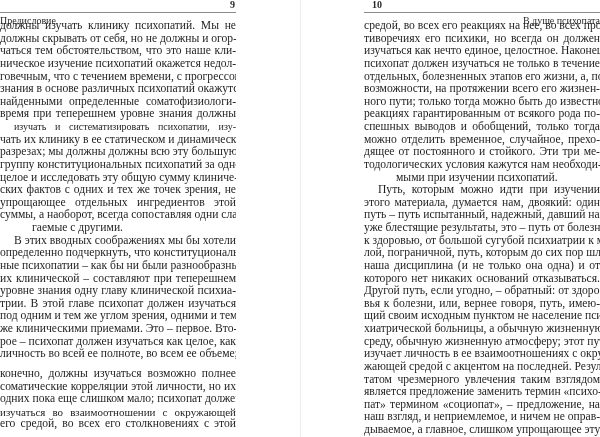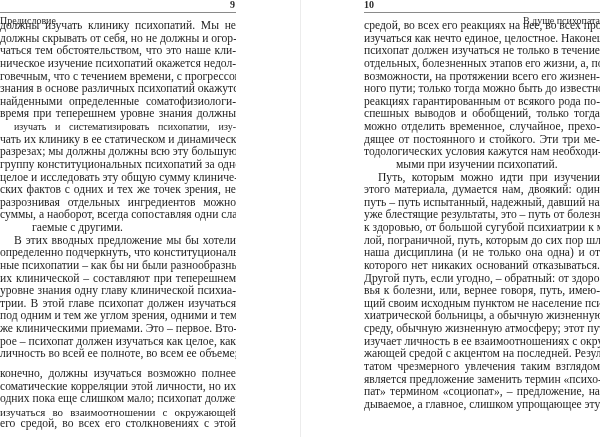--- a/index.html
+++ b/index.html
@@ -6,21 +6,21 @@
   body { width: 600px; height: 437px; overflow: hidden; position: relative; font-family: "Liberation Serif", "DejaVu Serif", serif; color: #1e1e1e; }
   .page { position: absolute; top: 0; height: 437px; }
   .page-left { left: 0; width: 236px; }
   .page-right { left: 364px; width: 236px; }
   .gutter { position: absolute; left: 300px; top: 0; width: 1px; height: 437px; background: #ececec; }
   .running-head { position: absolute; top: 0; left: 0; right: 0; height: 11px; font-size: 10px; line-height: 10px; color: #2a2a2a; }
   .running-head .title { position: absolute; top: 16px; text-align: right; }
   .running-head .num { position: absolute; top: 0; font-weight: bold; }
   .page-left .running-head .title { left: 0; }
   .page-left .running-head .num { right: 1px; }
-  .page-right .running-head .num { left: 0; }
+  .page-right .running-head .num { left: 8px; }
   .page-right .running-head .title { right: 0; }
   .rule { position: absolute; top: 12px; left: 0; right: 0; height: 1px; background: #8a8a8a; }
   .body-text { position: absolute; top: 20px; left: 0; right: 0; }
   .line { display: block; height: 19.9px; line-height: 19.9px; font-size: 11.6px; white-space: nowrap; text-align: justify; text-align-last: justify; overflow: hidden; }
   .line.last { text-align-last: left; padding-left: 32px; }
   .line.indent { padding-left: 14px; }
 </style>
 </head>
 <body>
 
@@ -38,24 +38,24 @@
       <span class="line" style="height: 12.6364px; line-height: 12.6364px; font-size: 11.6px;">говечным, что с течением времени, с прогрессом</span>
       <span class="line" style="height: 12.6364px; line-height: 12.6364px; font-size: 11.6px;">знания в основе различных психопатий окажутся</span>
       <span class="line" style="height: 12.6364px; line-height: 12.6364px; font-size: 11.6px;">найденными определенные соматофизиологи-</span>
       <span class="line" style="height: 12.6364px; line-height: 12.6364px; font-size: 11.6px;">время при теперешнем уровне знания должны</span>
       <span class="line" style="height: 12.6364px; line-height: 12.6364px; font-size: 10px; padding-left: 14px;">изучать и систематизировать психопатии, изу-</span>
       <span class="line" style="height: 12.6364px; line-height: 12.6364px; font-size: 11.6px;">чать их клинику в ее статическом и динамическом</span>
       <span class="line" style="height: 12.6364px; line-height: 12.6364px; font-size: 11.6px;">разрезах; мы должны должны всю эту большую</span>
       <span class="line" style="height: 12.6364px; line-height: 12.6364px; font-size: 11.6px;">группу конституциональных психопатий за одно</span>
       <span class="line" style="height: 12.6364px; line-height: 12.6364px; font-size: 11.6px;">целое и исследовать эту общую сумму клиниче-</span>
       <span class="line" style="height: 12.6364px; line-height: 12.6364px; font-size: 11.6px;">ских фактов с одних и тех же точек зрения, не</span>
-      <span class="line" style="height: 12.6364px; line-height: 12.6364px; font-size: 11.6px;">разрознивая отдельных ингредиентов можно</span>
+      <span class="line" style="height: 12.6364px; line-height: 12.6364px; font-size: 11.6px;">упрощающее отдельных ингредиентов этой</span>
       <span class="line" style="height: 12.6364px; line-height: 12.6364px; font-size: 11.6px;">суммы, а наоборот, всегда сопоставляя одни сла-</span>
       <span class="line last" style="height: 12.6364px; line-height: 12.6364px; font-size: 11.6px;">гаемые с другими.</span>
-      <span class="line indent" style="height: 12.6364px; line-height: 12.6364px; font-size: 11.6px;">В этих вводных предложение мы бы хотели</span>
+      <span class="line indent" style="height: 12.6364px; line-height: 12.6364px; font-size: 11.6px;">В этих вводных соображениях мы бы хотели</span>
       <span class="line" style="height: 12.6364px; line-height: 12.6364px; font-size: 11.6px;">определенно подчеркнуть, что конституциональ-</span>
       <span class="line" style="height: 12.6364px; line-height: 12.6364px; font-size: 11.6px;">ные психопатии – как бы ни были разнообразны</span>
       <span class="line" style="height: 12.6364px; line-height: 12.6364px; font-size: 11.6px;">их клинической – составляют при теперешнем</span>
       <span class="line" style="height: 12.6364px; line-height: 12.6364px; font-size: 11.6px;">уровне знания одну главу клинической психиа-</span>
       <span class="line" style="height: 12.6364px; line-height: 12.6364px; font-size: 11.6px;">трии. В этой главе психопат должен изучаться</span>
       <span class="line" style="height: 12.6364px; line-height: 12.6364px; font-size: 11.6px;">под одним и тем же углом зрения, одними и теми</span>
       <span class="line" style="height: 12.6364px; line-height: 12.6364px; font-size: 11.6px;">же клиническими приемами. Это – первое. Вто-</span>
       <span class="line" style="height: 12.6364px; line-height: 12.6364px; font-size: 11.6px;">рое – психопат должен изучаться как целое, как</span>
       <span class="line" style="height: 12.6364px; line-height: 12.6364px; font-size: 11.6px;">личность во всей ее полноте, во всем ее объеме;</span>
       <span class="line" style="height: 12.6364px; line-height: 12.6364px; font-size: 11.6px; margin-top: 7px;">конечно, должны изучаться возможно полнее</span>
@@ -69,20 +69,21 @@
 <div class="gutter"></div>
 
 <div class="page page-right">
   <div class="running-head">
     <span class="num">10</span>
     <span class="title">В душе психопата</span>
   </div>
   <div class="rule"></div>
   <div class="body-text" id="right-body">
       <span class="line" style="height: 12.6364px; line-height: 12.6364px; font-size: 11.6px;">средой, во всех его реакциях на нее, во всех про-</span>
+      <span class="line" style="height: 12.6364px; line-height: 12.6364px; font-size: 11.6px;">тиворечиях его психики, но всегда он должен</span>
       <span class="line" style="height: 12.6364px; line-height: 12.6364px; font-size: 11.6px;">изучаться как нечто единое, целостное. Наконец,</span>
       <span class="line" style="height: 12.6364px; line-height: 12.6364px; font-size: 11.6px;">психопат должен изучаться не только в течение</span>
       <span class="line" style="height: 12.6364px; line-height: 12.6364px; font-size: 11.6px;">отдельных, болезненных этапов его жизни, а, по</span>
       <span class="line" style="height: 12.6364px; line-height: 12.6364px; font-size: 11.6px;">возможности, на протяжении всего его жизнен-</span>
       <span class="line" style="height: 12.6364px; line-height: 12.6364px; font-size: 11.6px;">ного пути; только тогда можно быть до известной</span>
       <span class="line" style="height: 12.6364px; line-height: 12.6364px; font-size: 11.6px;">реакциях гарантированным от всякого рода по-</span>
       <span class="line" style="height: 12.6364px; line-height: 12.6364px; font-size: 11.6px;">спешных выводов и обобщений, только тогда</span>
       <span class="line" style="height: 12.6364px; line-height: 12.6364px; font-size: 11.6px;">можно отделить временное, случайное, прехо-</span>
       <span class="line" style="height: 12.6364px; line-height: 12.6364px; font-size: 11.6px;">дящее от постоянного и стойкого. Эти три ме-</span>
       <span class="line" style="height: 12.6364px; line-height: 12.6364px; font-size: 11.6px;">тодологических условия кажутся нам необходи-</span>
@@ -98,15 +99,16 @@
       <span class="line" style="height: 12.6364px; line-height: 12.6364px; font-size: 11.6px;">Другой путь, если угодно, – обратный: от здоро-</span>
       <span class="line" style="height: 12.6364px; line-height: 12.6364px; font-size: 11.6px;">вья к болезни, или, вернее говоря, путь, имею-</span>
       <span class="line" style="height: 12.6364px; line-height: 12.6364px; font-size: 11.6px;">щий своим исходным пунктом не население пси-</span>
       <span class="line" style="height: 12.6364px; line-height: 12.6364px; font-size: 11.6px;">хиатрической больницы, а обычную жизненную</span>
       <span class="line" style="height: 12.6364px; line-height: 12.6364px; font-size: 11.6px;">среду, обычную жизненную атмосферу; этот путь</span>
       <span class="line" style="height: 12.6364px; line-height: 12.6364px; font-size: 11.6px;">изучает личность в ее взаимоотношениях с окру-</span>
       <span class="line" style="height: 12.6364px; line-height: 12.6364px; font-size: 11.6px;">жающей средой с акцентом на последней. Резуль-</span>
       <span class="line" style="height: 12.6364px; line-height: 12.6364px; font-size: 11.6px;">татом чрезмерного увлечения таким взглядом</span>
       <span class="line" style="height: 12.6364px; line-height: 12.6364px; font-size: 11.6px;">является предложение заменить термин «психо-</span>
       <span class="line" style="height: 12.6364px; line-height: 12.6364px; font-size: 11.6px;">пат» термином «социопат», – предложение, на</span>
+      <span class="line" style="height: 12.6364px; line-height: 12.6364px; font-size: 11.6px;">наш взгляд, и неприемлемое, и ничем не оправ-</span>
       <span class="line" style="height: 12.6364px; line-height: 12.6364px; font-size: 11.6px;">дываемое, а главное, слишком упрощающее эту</span>
     </div>
 </div>
 
 </body></html>

